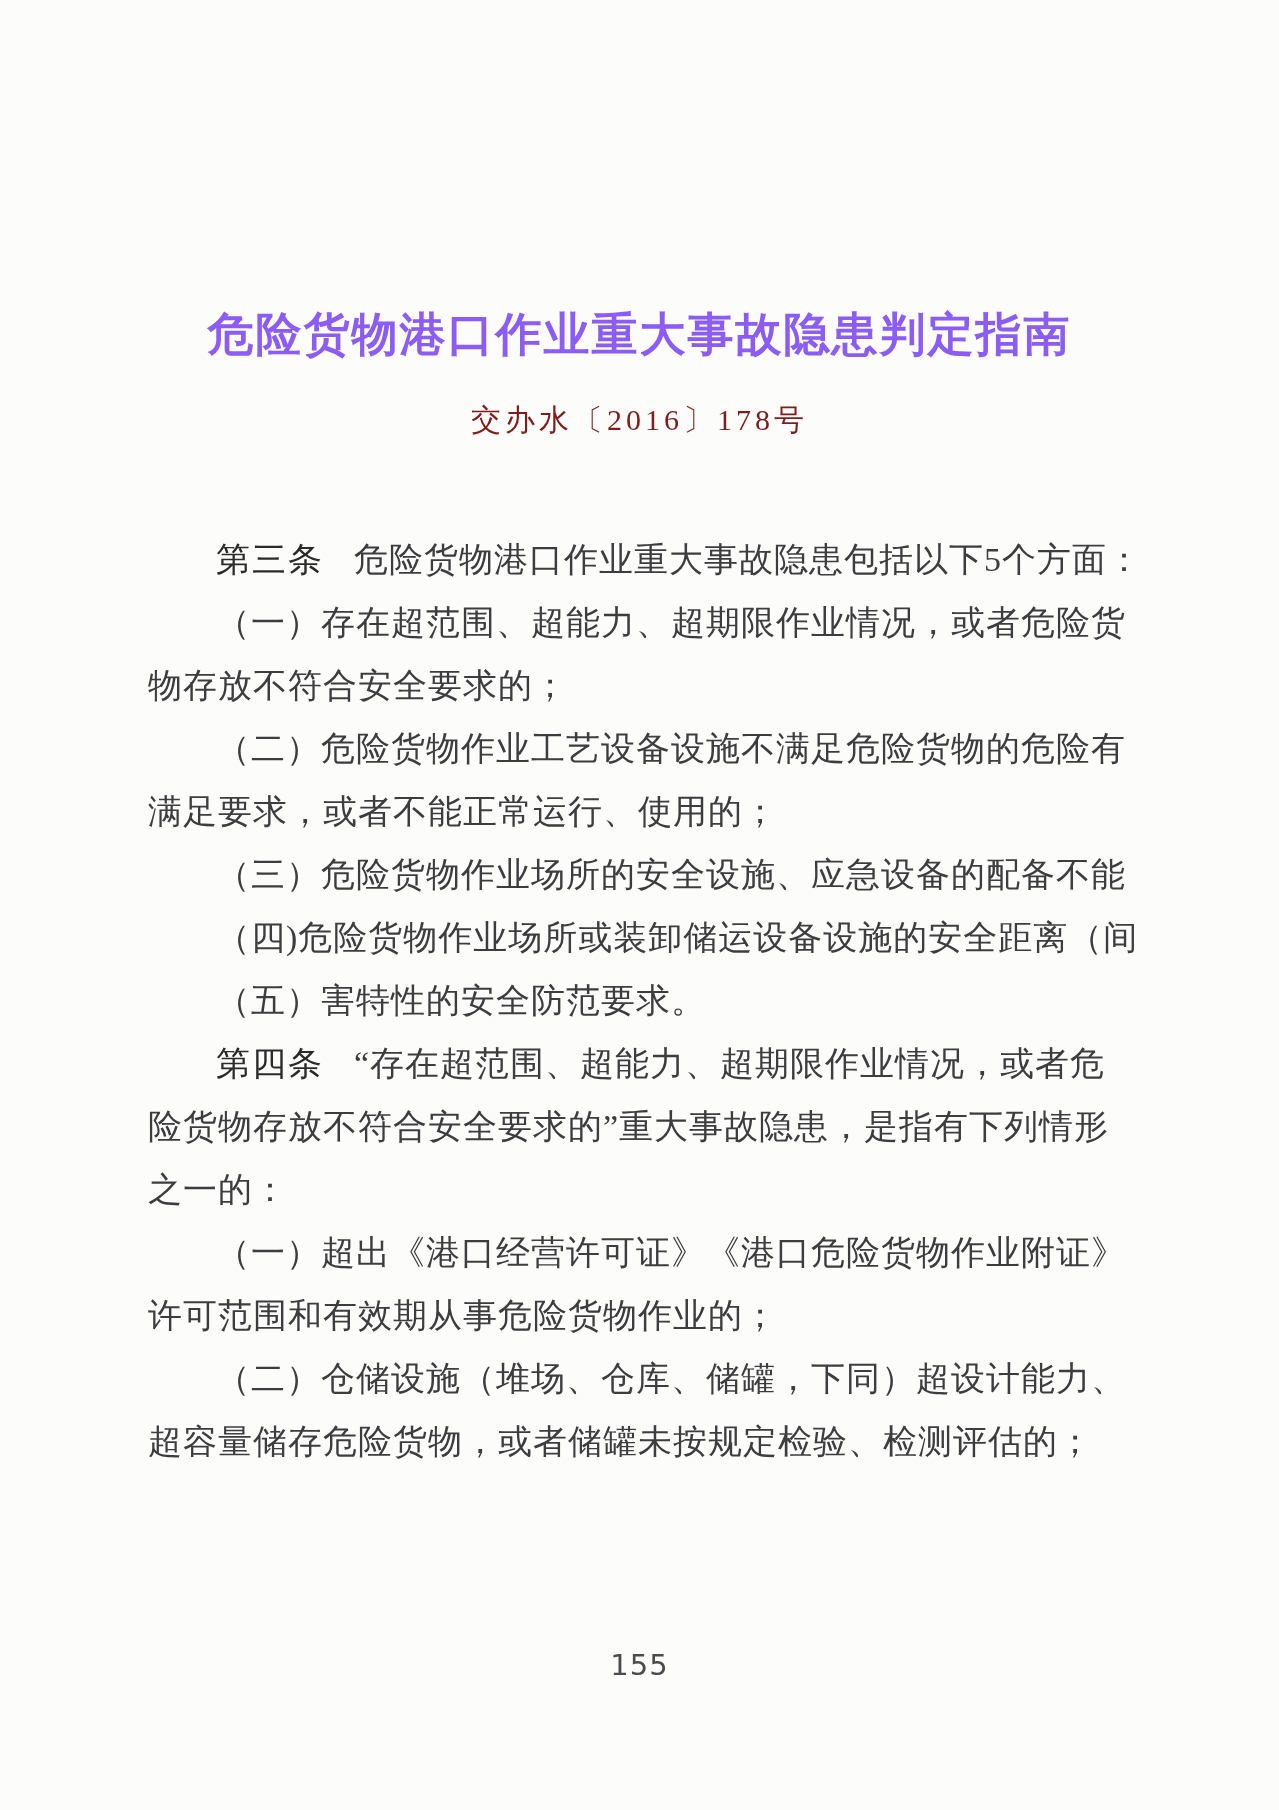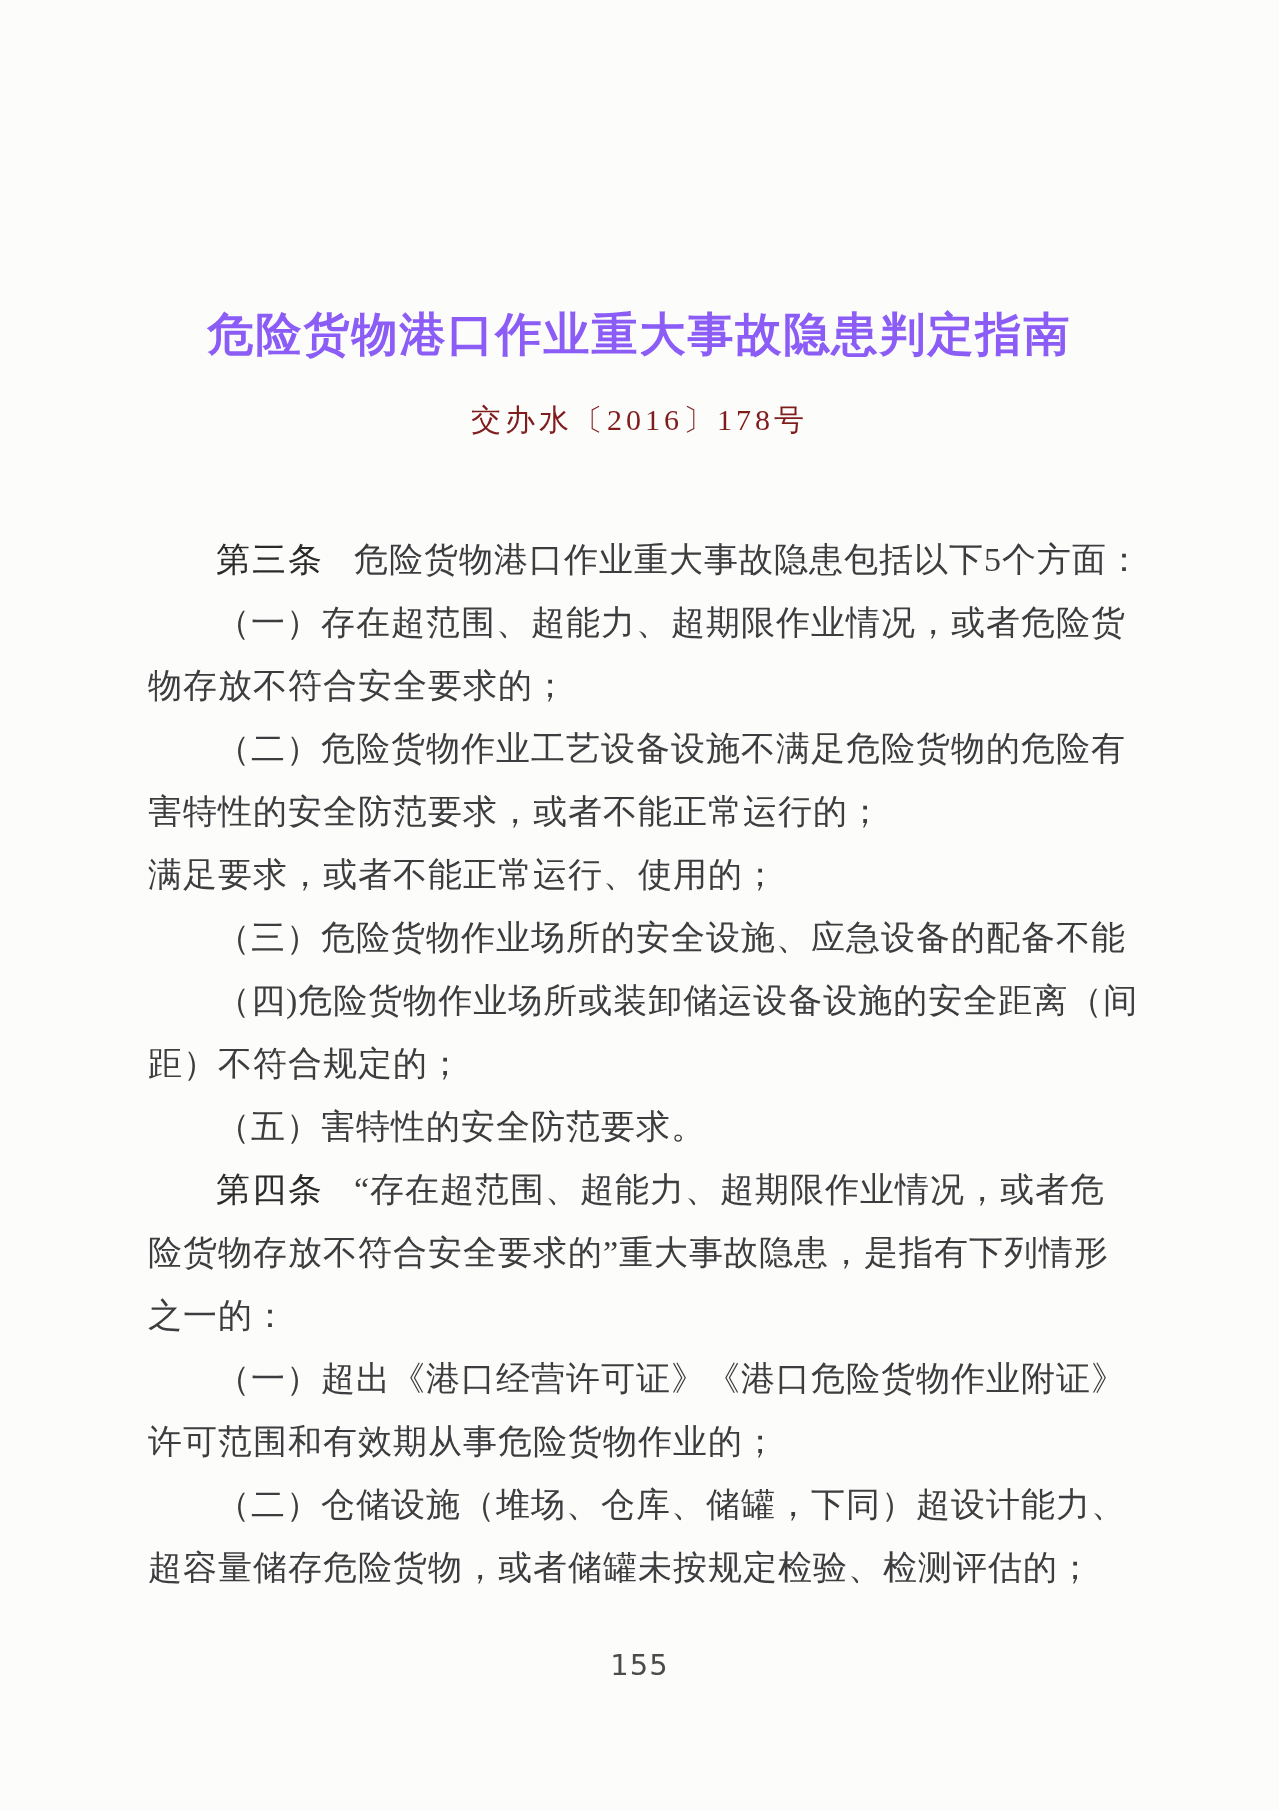--- a/index.html
+++ b/index.html
@@ -88,31 +88,29 @@
       <div class="line indent"><span class="lead">第三条</span><span>危险货物港口作业重大事故隐患包括以下5个方面：</span></div>
     </div>
 
     <div class="para">
       <div class="line indent">（一）存在超范围、超能力、超期限作业情况，或者危险货</div>
       <div class="line">物存放不符合安全要求的；</div>
     </div>
 
     <div class="para">
       <div class="line indent">（二）危险货物作业工艺设备设施不满足危险货物的危险有</div>
-      <div class="line">害特性的安全防范要求，或者不能正常运行的；</div>
     </div>
 
     <div class="para">
       <div class="line">满足要求，或者不能正常运行、使用的；</div>
       <div class="line indent">（三）危险货物作业场所的安全设施、应急设备的配备不能</div>
     </div>
 
     <div class="para">
       <div class="line indent">（四)危险货物作业场所或装卸储运设备设施的安全距离（间</div>
-      <div class="line">距）不符合规定的；</div>
     </div>
 
     <div class="para">
       <div class="line indent">（五）害特性的安全防范要求。</div>
     </div>
 
     <div class="para">
       <div class="line indent"><span class="lead">第四条</span><span>“存在超范围、超能力、超期限作业情况，或者危</span></div>
       <div class="line">险货物存放不符合安全要求的”重大事故隐患，是指有下列情形</div>
       <div class="line">之一的：</div>

